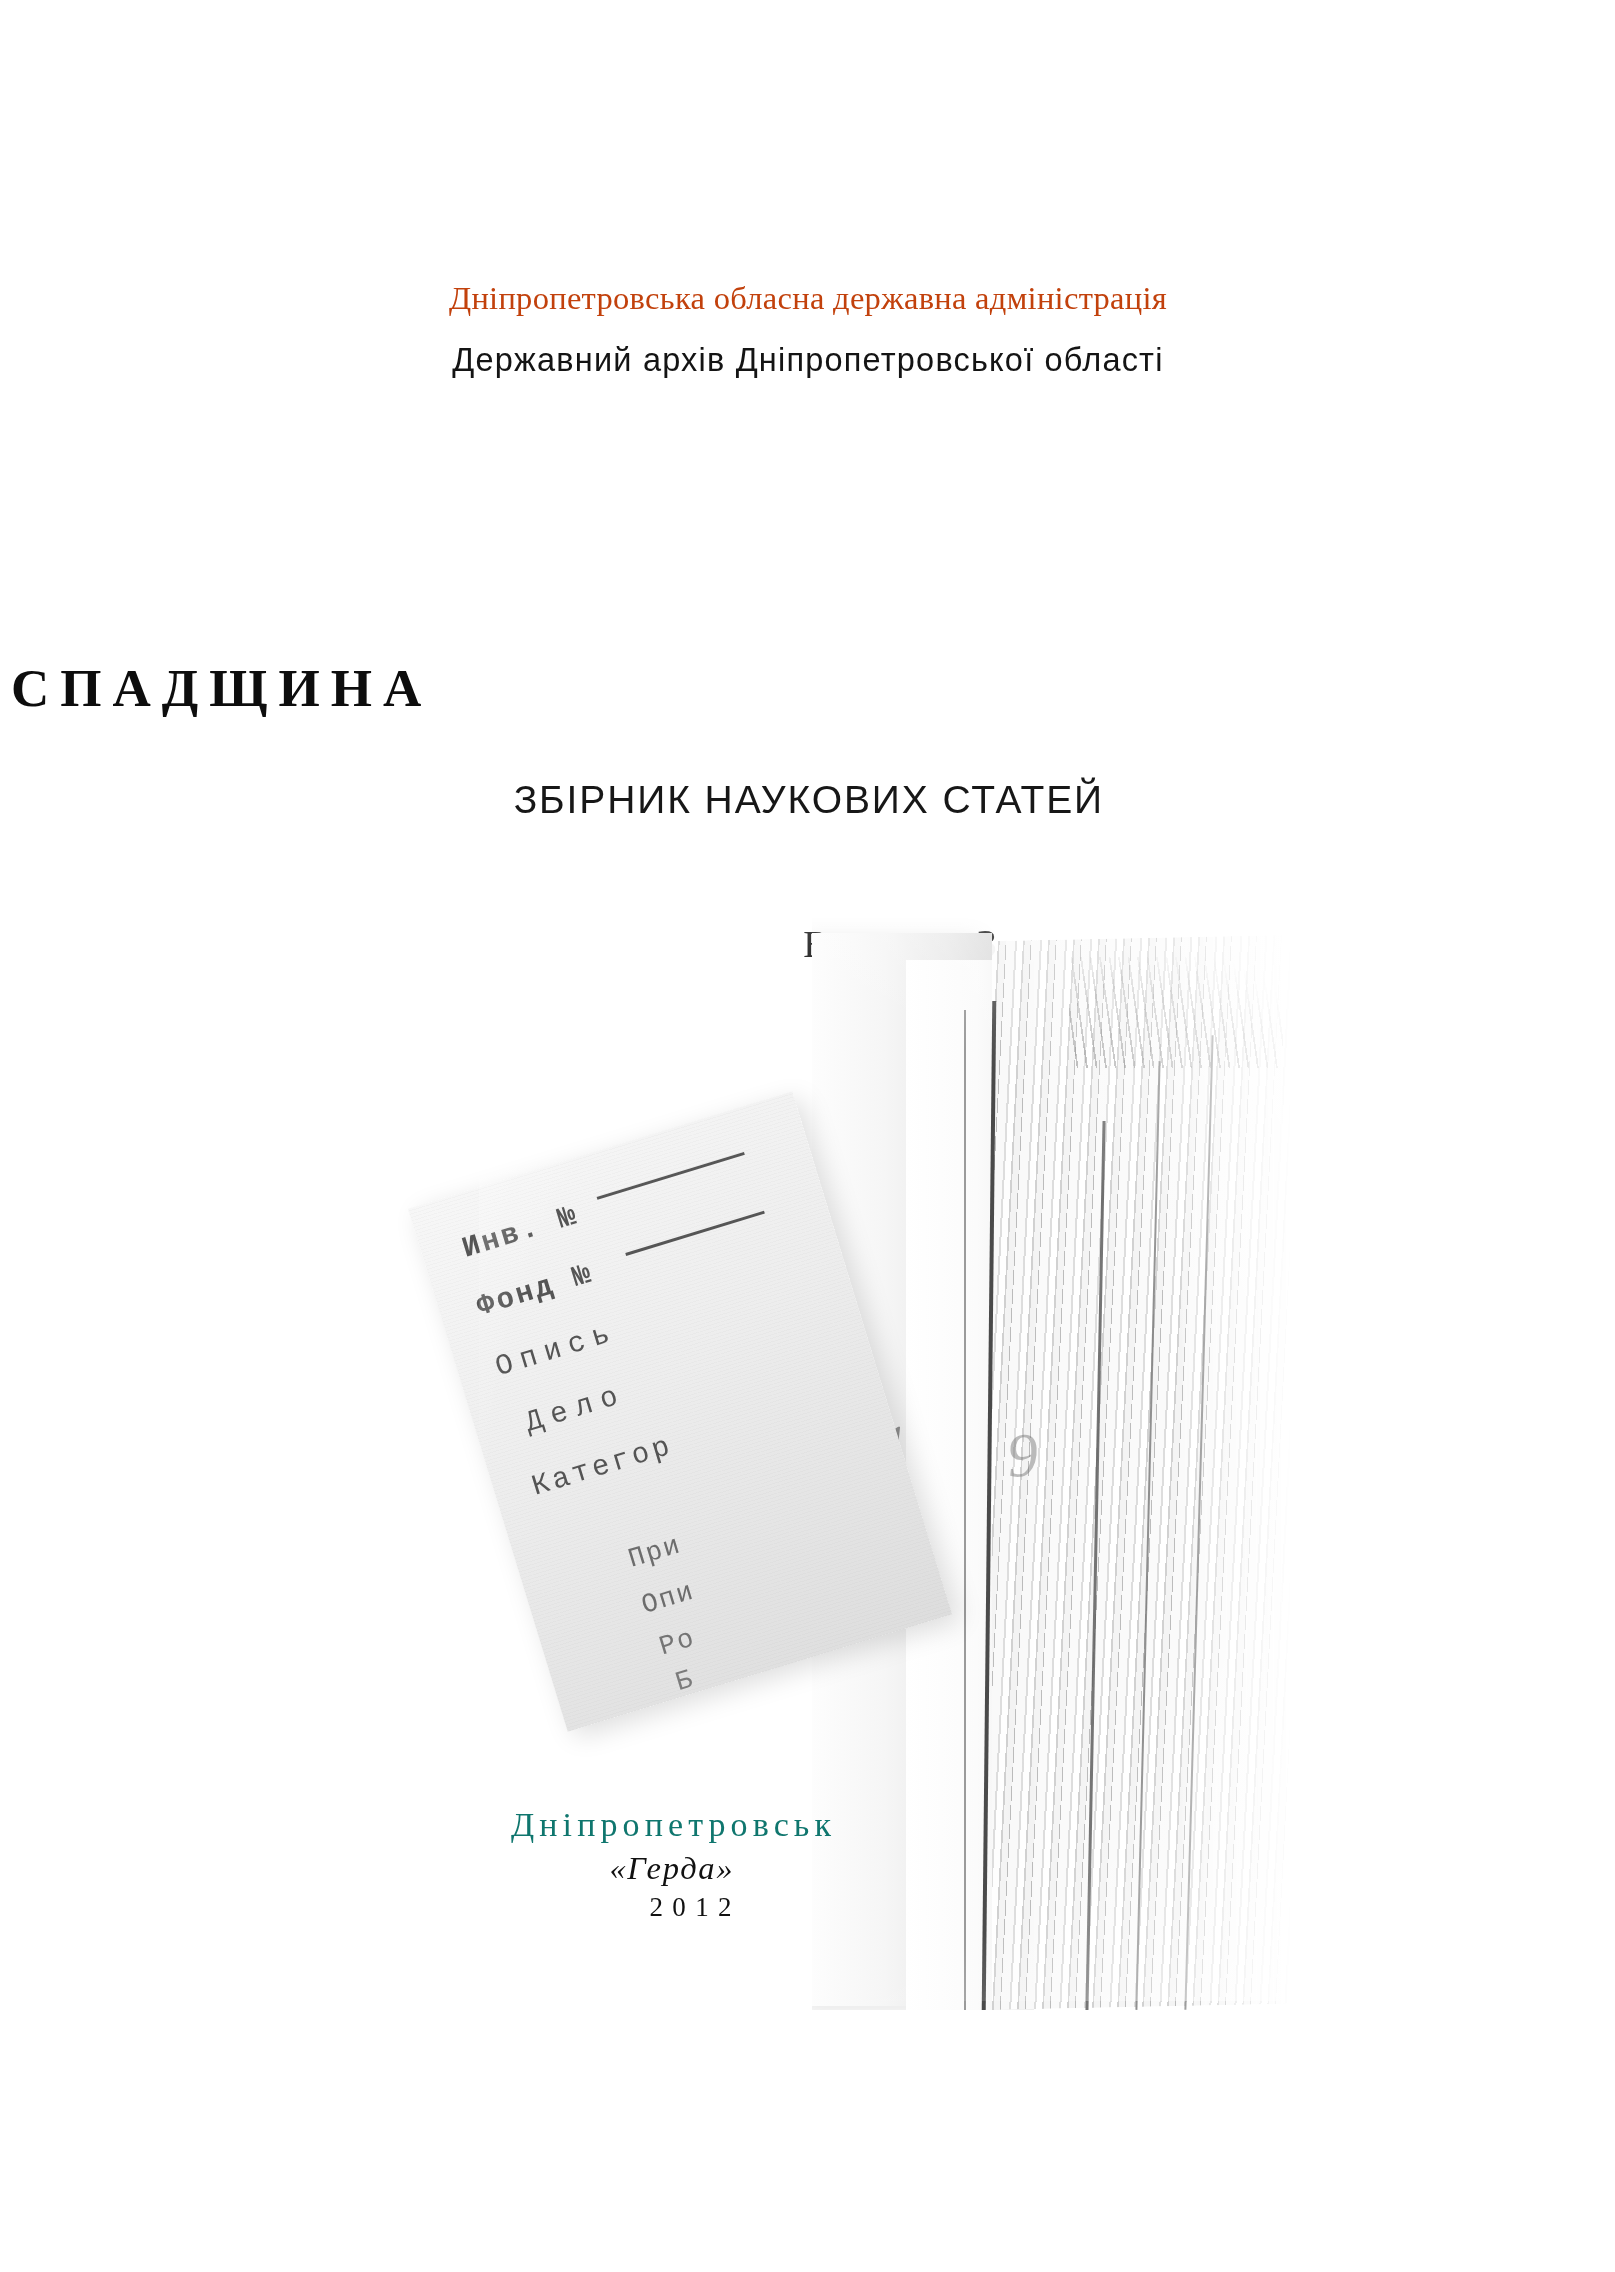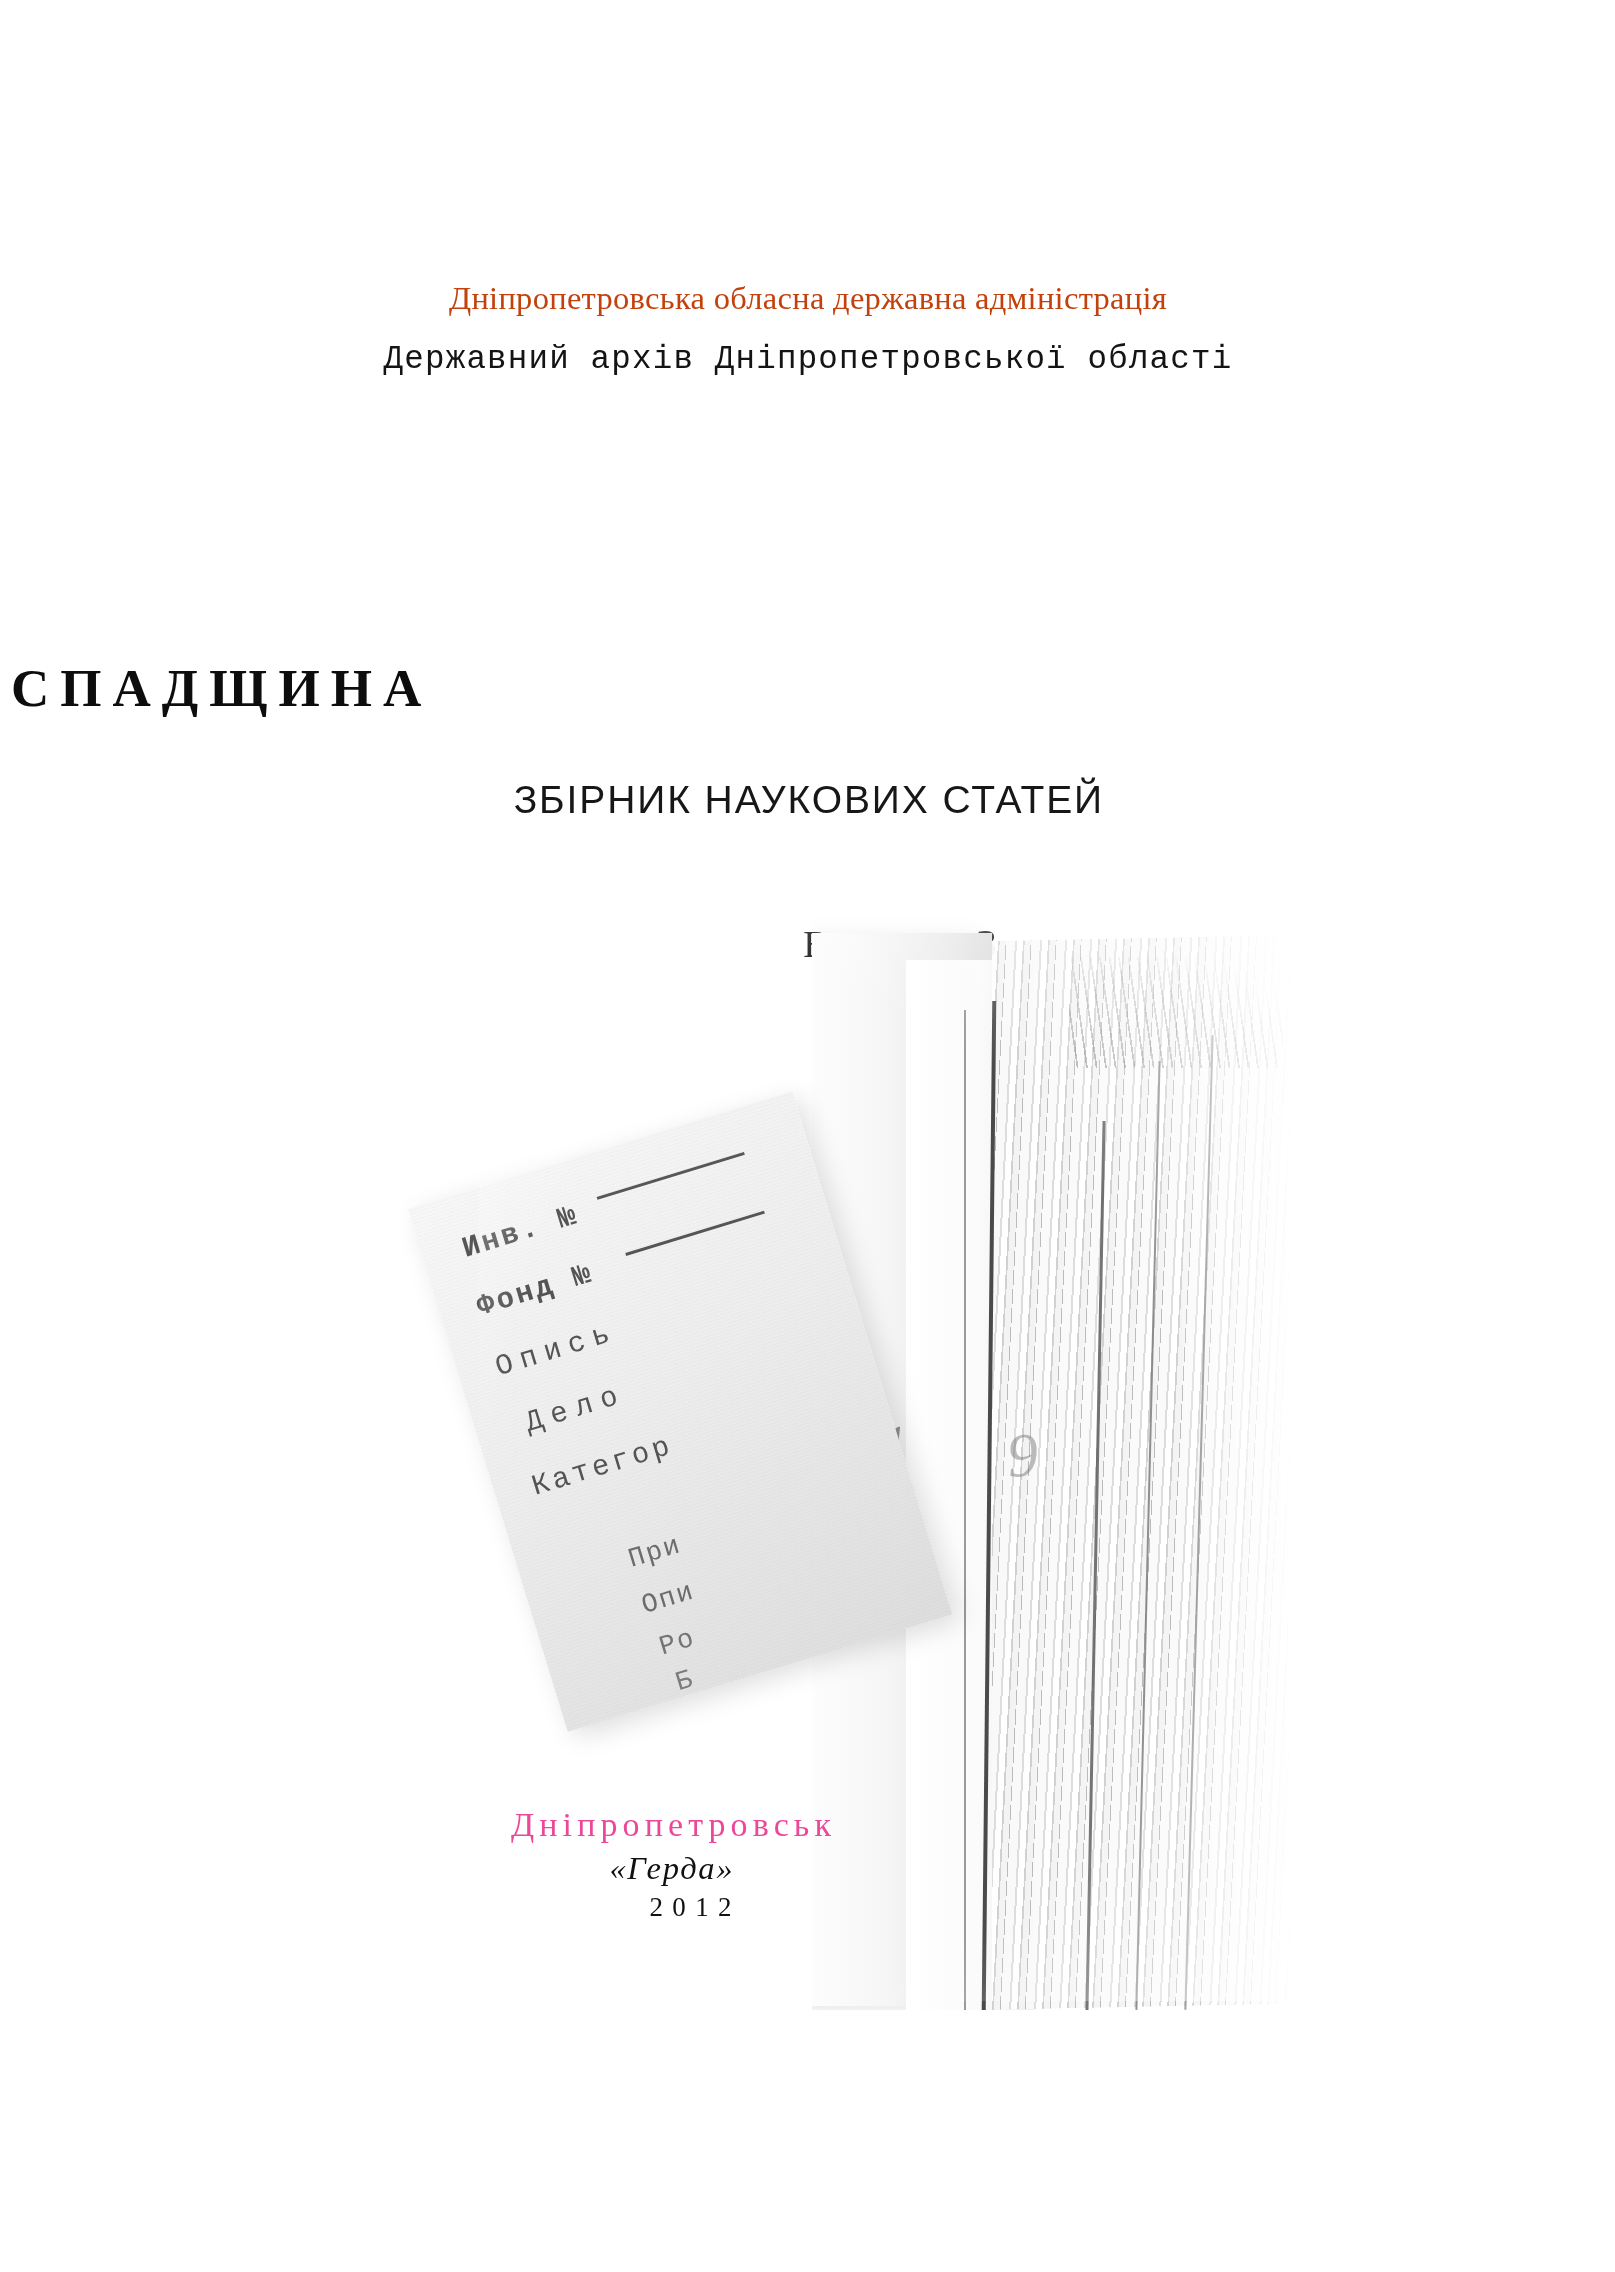--- a/index.html
+++ b/index.html
@@ -33,21 +33,21 @@
   .publisher-line1 {
     font-family: "Liberation Serif", serif;
     font-size: 32.5px;
     letter-spacing: 0.3px;
     color: #c2410c;
     line-height: 1.0;
     margin-bottom: 29px;
     white-space: nowrap;
   }
   .publisher-line2 {
-    font-family: Liberation Mono, monospace;
+    font-family: Liberation Sans, sans-serif;
     font-size: 32.5px;
     letter-spacing: 1.2px;
     color: #141414;
     line-height: 1.0;
     white-space: nowrap;
   }
 
   
   .main-title {
     position: absolute;
@@ -108,21 +108,21 @@
     width: 100%;
     text-align: center;
     padding-right: 274px;
     box-sizing: border-box;
     z-index: 5;
   }
   .imprint-city {
     font-family: "Liberation Serif", serif;
     font-size: 34px;
     letter-spacing: 5.1px;
-    color: #ec4899;
+    color: #0f766e;
     line-height: 1.25;
     text-indent: 5.1px;
   }
   .imprint-publisher {
     font-family: "Liberation Serif", serif;
     font-size: 32.5px;
     letter-spacing: 1.7px;
     color: #111111;
     line-height: 1.3;
     text-indent: 1.7px;

